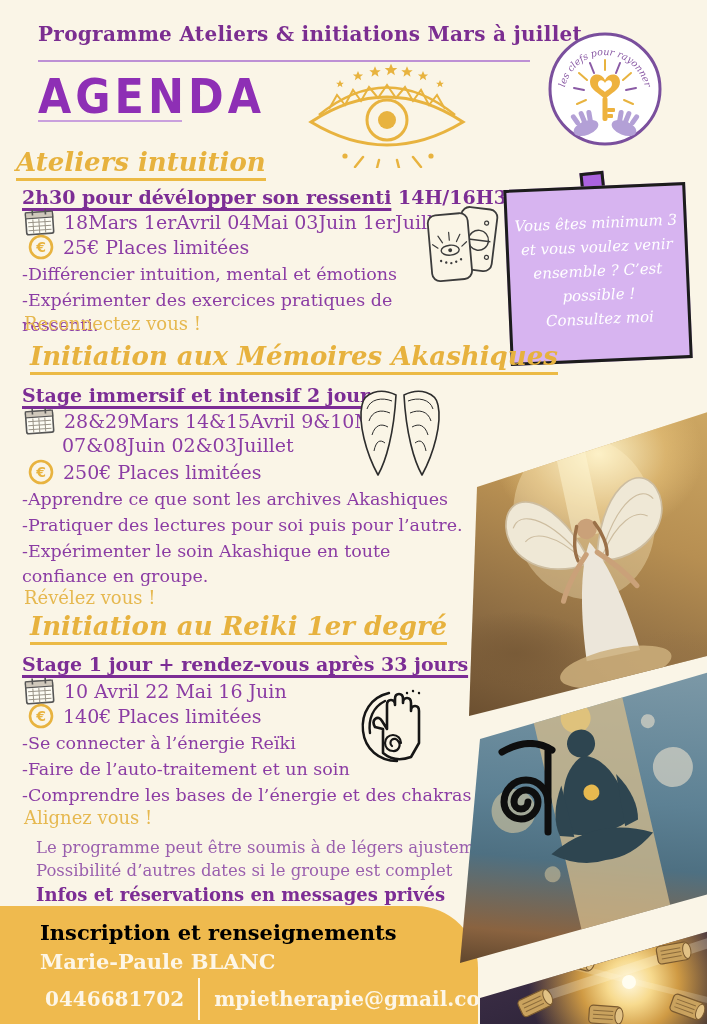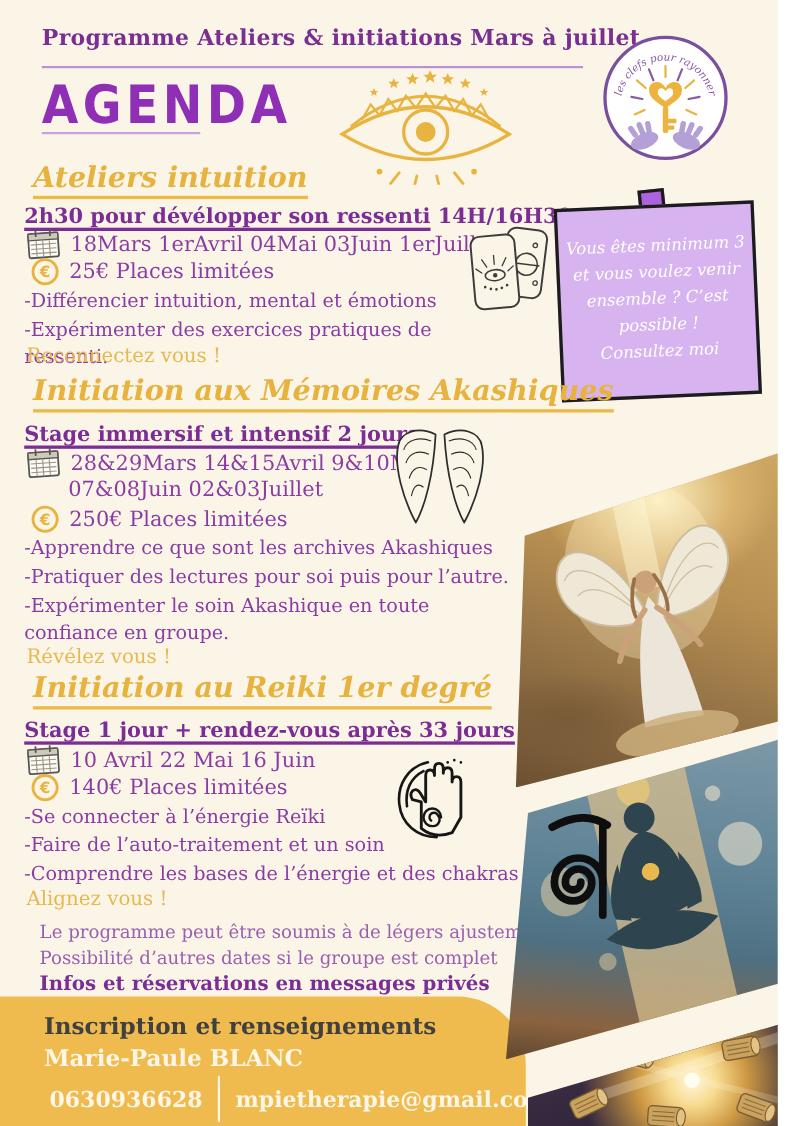--- a/index.html
+++ b/index.html
@@ -32,21 +32,21 @@
         transform:rotate(-6deg);box-sizing:border-box;}
   .note-text{margin-top:22px;text-align:center;color:#ffffff;font-size:15px;line-height:24px;
         font-style:italic;font-weight:500;}
 
   
   .fnote{left:36px;font-size:16.5px;color:#9a5fae;}
   .fbold{left:36px;font-size:18px;font-weight:bold;color:#7c2d95;}
 
   
   .contact{left:0;top:906px;width:478px;height:118px;background:#efba4e;border-top-right-radius:62px;}
-  .c1{left:40px;top:14px;font-size:21px;font-weight:bold;color:#404040;}
+  .c1{left:40px;top:14px;font-size:21px;font-weight:bold;color:#000000;}
   .c2{left:40px;top:43px;font-size:21px;font-weight:bold;color:#fdf6e7;}
   .crow{left:45px;top:72px;display:flex;align-items:center;gap:14px;color:#fdf6e7;
         font-size:20px;font-weight:bold;}
   .cdiv{width:2px;height:42px;background:#fdf6e7;}
 
   
   .photo{position:absolute;overflow:hidden;}
   .photo-angel{left:463px;top:404px;width:260px;height:312px;
      clip-path:polygon(14px 83px,260px 3px,260px 248px,6px 312px);
      background:
@@ -138,21 +138,21 @@
       </g>
       <g transform="translate(118,0) scale(-1,1)">
         <ellipse cx="40" cy="98" rx="13" ry="7" transform="rotate(-22 40 98)"></ellipse>
         <rect x="27" y="84" width="5" height="12" rx="2.5" transform="rotate(-35 29 90)"></rect>
         <rect x="34" y="81" width="5" height="13" rx="2.5" transform="rotate(-22 36 87)"></rect>
         <rect x="41" y="80" width="5" height="13" rx="2.5" transform="rotate(-10 43 86)"></rect>
       </g>
     </g>
   </svg>
 
-  <div class="abs" style="left:30px;top:147px">
+  <div class="abs" style="left:16px;top:147px">
     <span class="script-h">Ateliers intuition</span>
   </div>
   <div class="abs sub" style="left:22px;top:186px">
     <span class="u">2h30 pour dévélopper son ressenti</span><span> 14H/16H30</span>
   </div>
   <div class="abs row" style="left:24px;top:208px">
     <svg width="31" height="28" viewBox="0 0 31 28" style="transform:rotate(-4deg)">
       <rect x="2" y="4" width="27" height="22" rx="2" fill="#fdfcf4" stroke="#555" stroke-width="1.6"></rect>
       <rect x="2" y="4" width="27" height="6" fill="#cfc8bb" stroke="#555" stroke-width="1.2"></rect>
       <line x1="9" y1="1" x2="9" y2="7" stroke="#555" stroke-width="1.6"></line>
@@ -320,21 +320,21 @@
   </svg>
 
   <div class="abs fnote" style="top:838px">Le programme peut être soumis à de légers ajustements.</div>
   <div class="abs fnote" style="top:861px">Possibilité d’autres dates si le groupe est complet</div>
   <div class="abs fbold" style="top:884px">Infos et réservations en messages privés</div>
 
   <div class="abs contact">
     <div class="abs c1">Inscription et renseignements</div>
     <div class="abs c2">Marie-Paule BLANC</div>
     <div class="abs crow">
-      <span>0630936628</span>
+      <span>0446681702</span>
       <span class="cdiv"></span>
       <span>mpietherapie@gmail.com</span>
     </div>
   </div>
 
   <div class="photo photo-angel">
     <svg width="200" height="250" viewBox="0 0 170 220" style="position:absolute;left:32px;top:40px;transform:rotate(-12deg)">
       <ellipse cx="85" cy="64" rx="62" ry="72" fill="rgba(255,242,200,.35)"></ellipse>
       <rect x="72" y="0" width="26" height="80" fill="rgba(255,248,216,.45)"></rect>
       <g fill="#efe8d6" stroke="#cdbda0" stroke-width="1.5">

